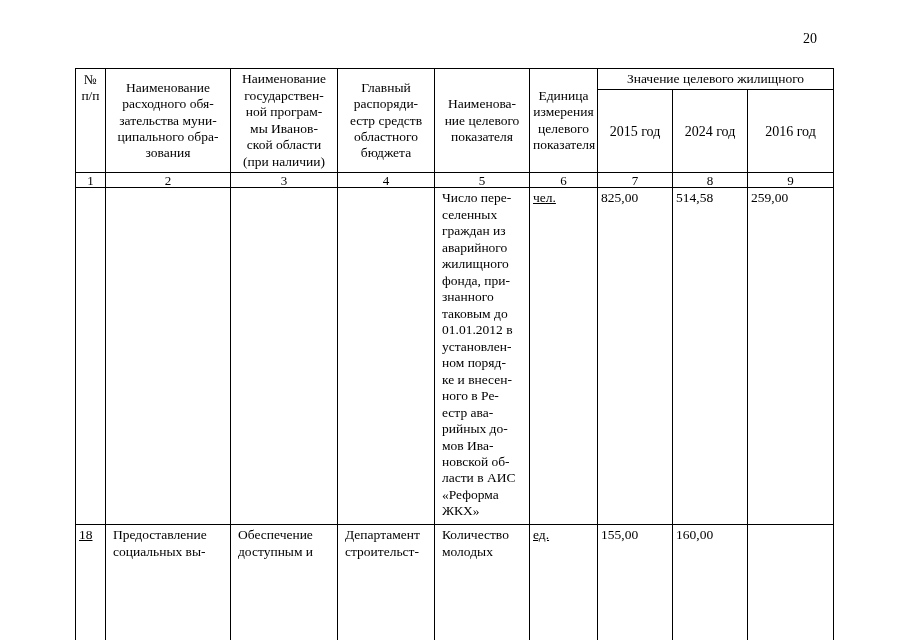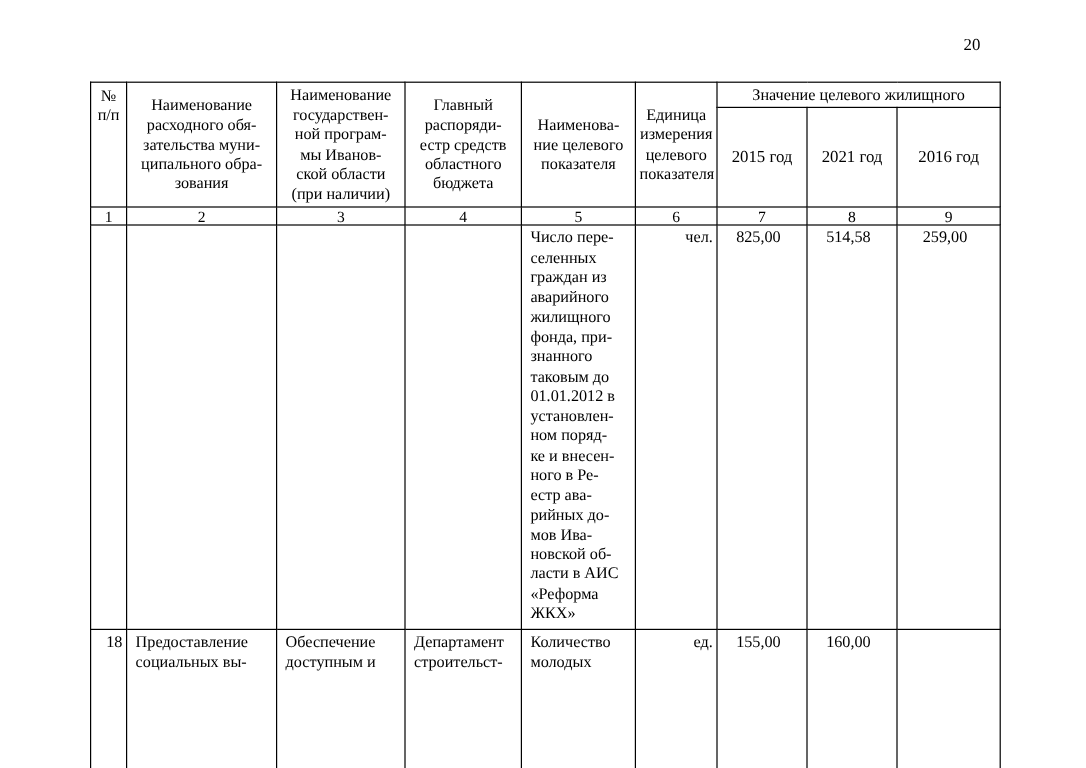--- a/index.html
+++ b/index.html
@@ -54,22 +54,22 @@
     font-size: 13px;
     padding: 0 2px;
     line-height: 1.05;
   }
   .row-data-0 { height: 337px; }
   .row-data-1 { height: 220px; }
   .doc-table tbody td {
     vertical-align: top;
   }
   td.c-left  { text-align: left;  padding-left: 7px; padding-right: 4px; margin-left: 43px; }
-  td.c-center { text-align: right; }
-  td.c-right { text-align: center; padding-right: 9px; }
+  td.c-center { text-align: left; text-decoration: underline; }
+  td.c-right { text-align: left; padding-right: 9px; }
 </style>
 </head>
 <body>
 
 <div class="page-number">20</div>
 
 <table class="doc-table">
   <colgroup>
     <col style="width:30px">
     <col style="width:125px">
@@ -105,21 +105,21 @@
 ние целевого
 показателя</th>
       <th rowspan="2">Единица
 измерения
 целевого
 показателя</th>
       <th colspan="3">Значение целевого жилищного</th>
     </tr>
     <tr class="row-years">
       <th>2015 год</th>
-      <th>2021 год</th>
+      <th>2024 год</th>
       <th>2016 год</th>
     </tr>
     <tr class="row-colnums">
       <th>1</th>
       <th>2</th>
       <th>3</th>
       <th>4</th>
       <th>5</th>
       <th>6</th>
       <th>7</th>

